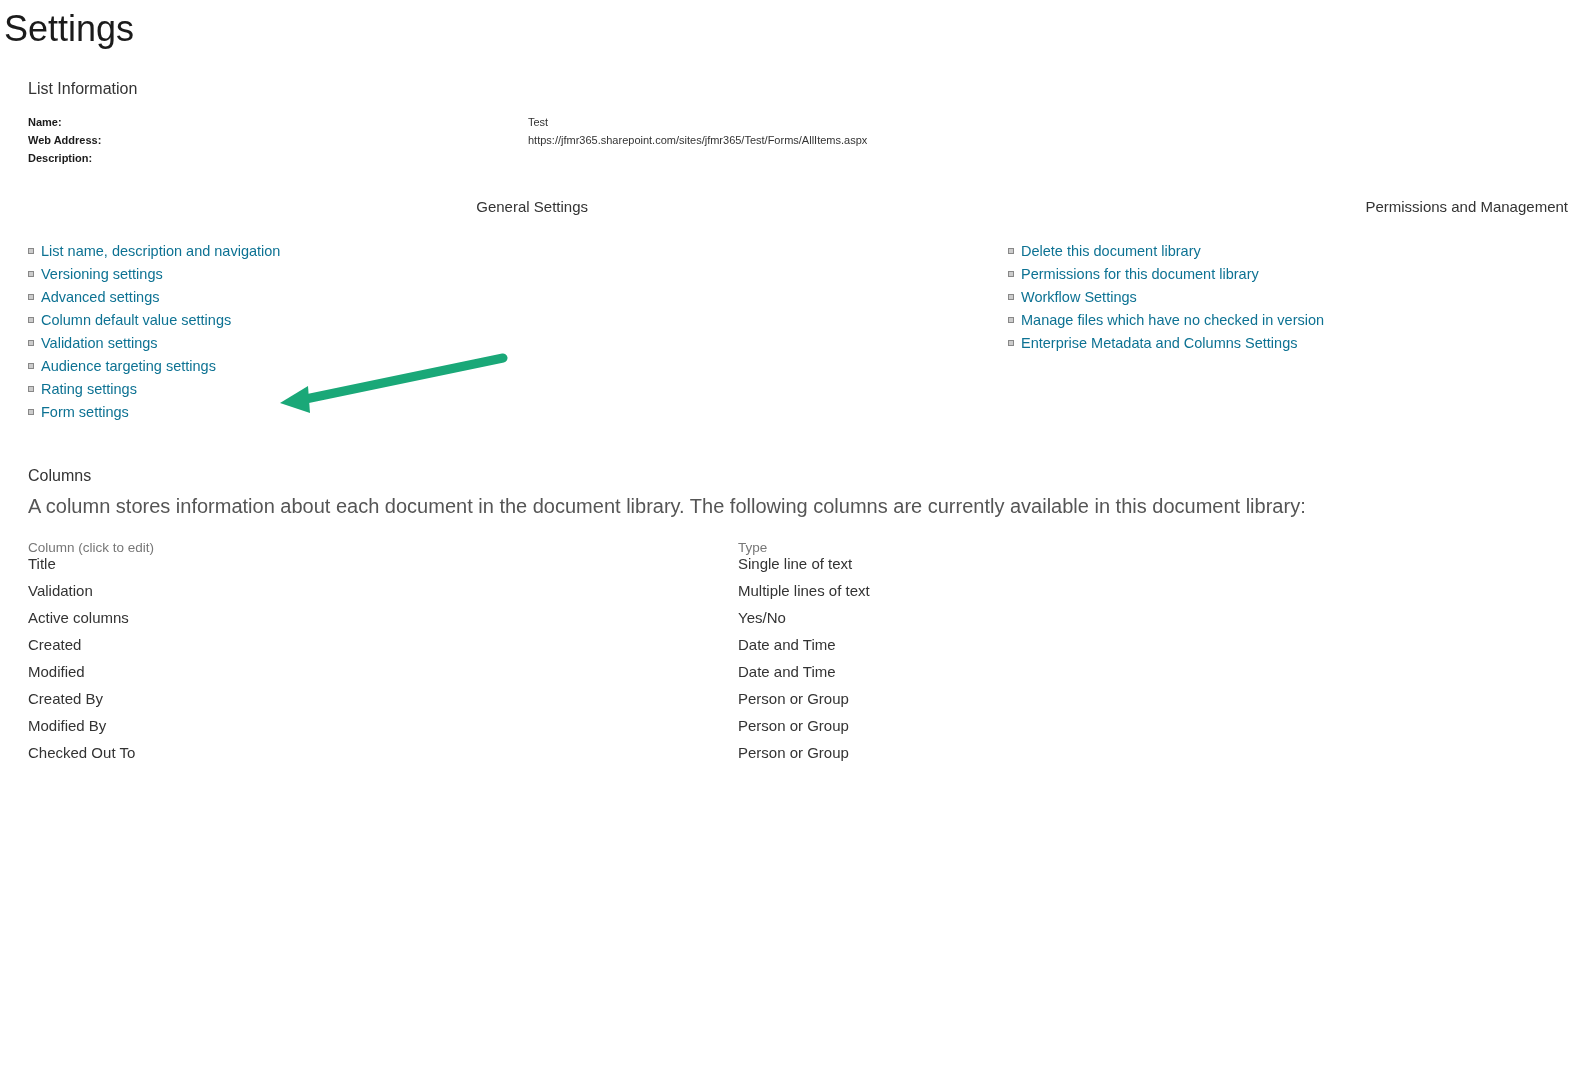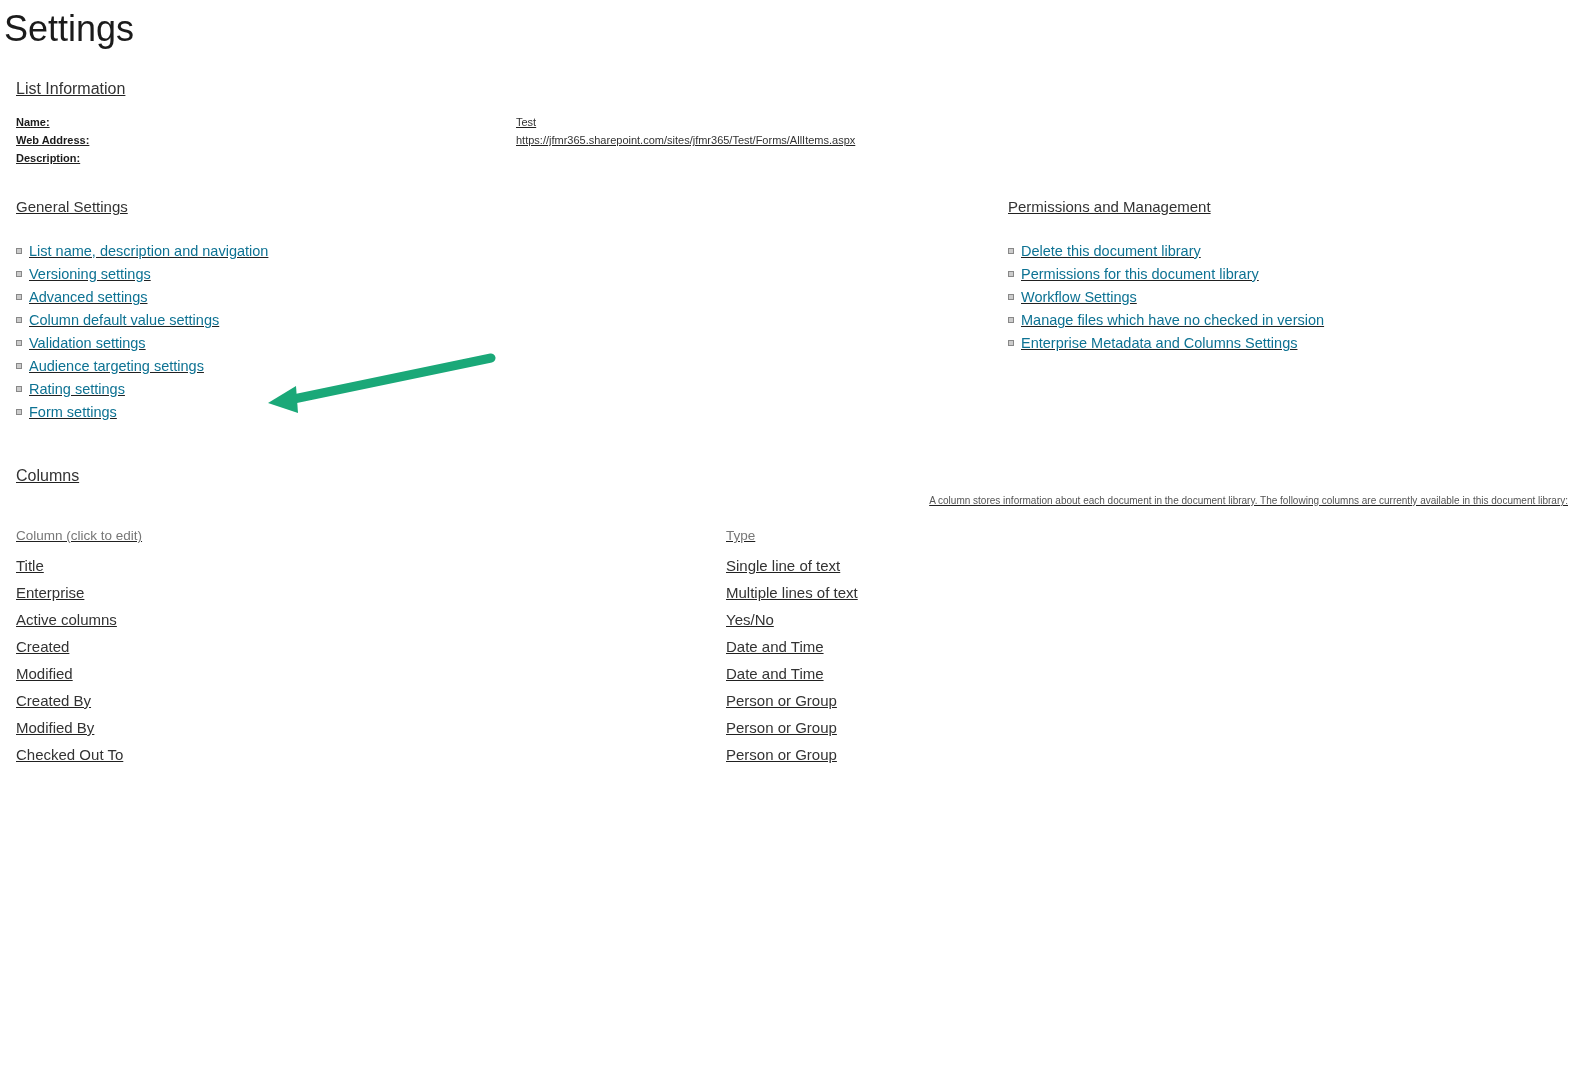--- a/index.html
+++ b/index.html
@@ -11,23 +11,22 @@
       padding: 0;
       width: 1596px;
     }
     .page-title {
       font-size: 36px;
       font-weight: 300;
       color: #1b1b1b;
       margin: 8px 0 30px 4px;
     }
     .content {
-      padding-left: 16px;
+      padding-left: 28px;
       padding-right: 28px;
-      text-decoration: underline;
     }
     .section-heading {
       font-size: 16px;
       color: #333;
       margin-bottom: 18px;
       font-weight: 400;
     }
     .list-info {
       margin-bottom: 34px;
     }
@@ -42,20 +41,21 @@
       color: #1b1b1b;
     }
     .info-value {
       color: #333;
     }
     .settings-sections {
       display: flex;
       justify-content: space-between;
       margin-bottom: 40px;
       position: relative;
+      text-align: right;
     }
     .general-settings {
       width: 560px;
     }
     .permissions-mgmt {
       width: 560px;
       margin-left: auto;
     }
     .section-title {
       font-size: 15px;
@@ -89,33 +89,31 @@
       margin-top: 10px;
     }
     .columns-heading {
       font-size: 16px;
       color: #333;
       margin-bottom: 10px;
       font-weight: 400;
       margin-top: 28px;
     }
     .columns-desc {
-      font-size: 10px;
+      font-size: 20px;
       color: #555;
       margin-bottom: 22px;
-      text-align: right;
     }
     .columns-table {
       width: 100%;
     }
     .columns-header-row {
       display: flex;
       font-size: 13.5px;
       color: #777;
-      margin-bottom: 14px;
       align-items: flex-end;
     }
     .col-name-header { width: 710px; }
     .col-type-header { }
     .columns-body .col-row {
       display: flex;
       font-size: 15px;
       color: #333;
       margin-bottom: 10px;
     }
@@ -231,21 +229,21 @@
       <div class="columns-header-row">
         <div class="col-name-header">Column (click to edit)</div>
         <div class="col-type-header">Type</div>
       </div>
       <div class="columns-body">
         <div class="col-row">
           <div class="col-name">Title</div>
           <div class="col-type">Single line of text</div>
         </div>
         <div class="col-row">
-          <div class="col-name">Enterprise</div>
+          <div class="col-name">Validation</div>
           <div class="col-type">Multiple lines of text</div>
         </div>
         <div class="col-row">
           <div class="col-name">Active columns</div>
           <div class="col-type">Yes/No</div>
         </div>
         <div class="col-row">
           <div class="col-name">Created</div>
           <div class="col-type">Date and Time</div>
         </div>

